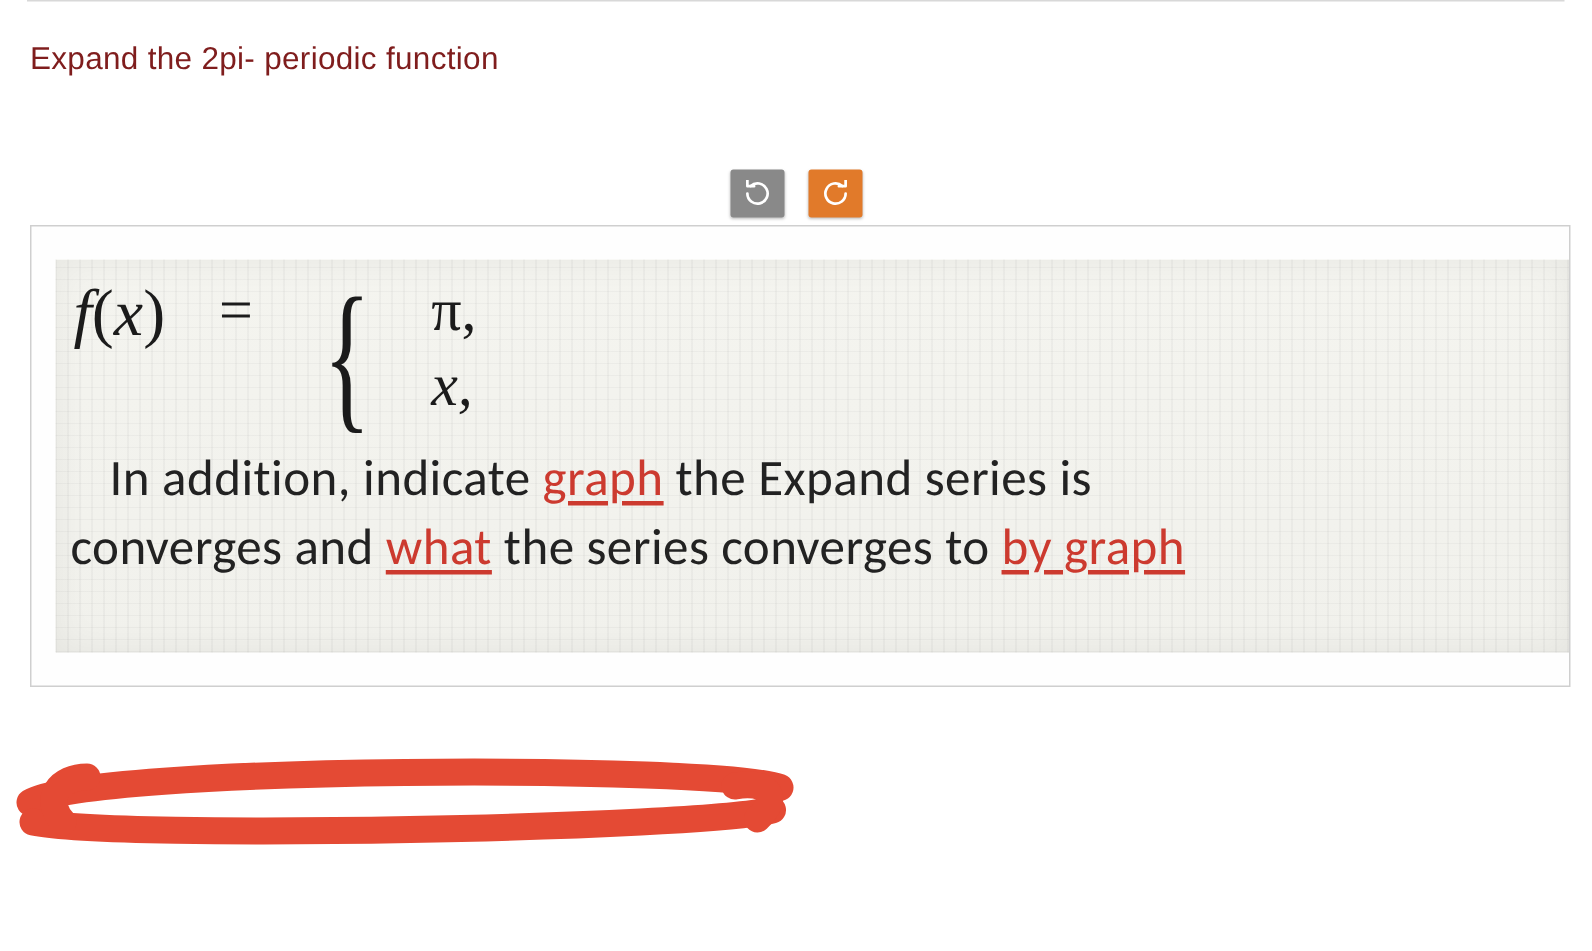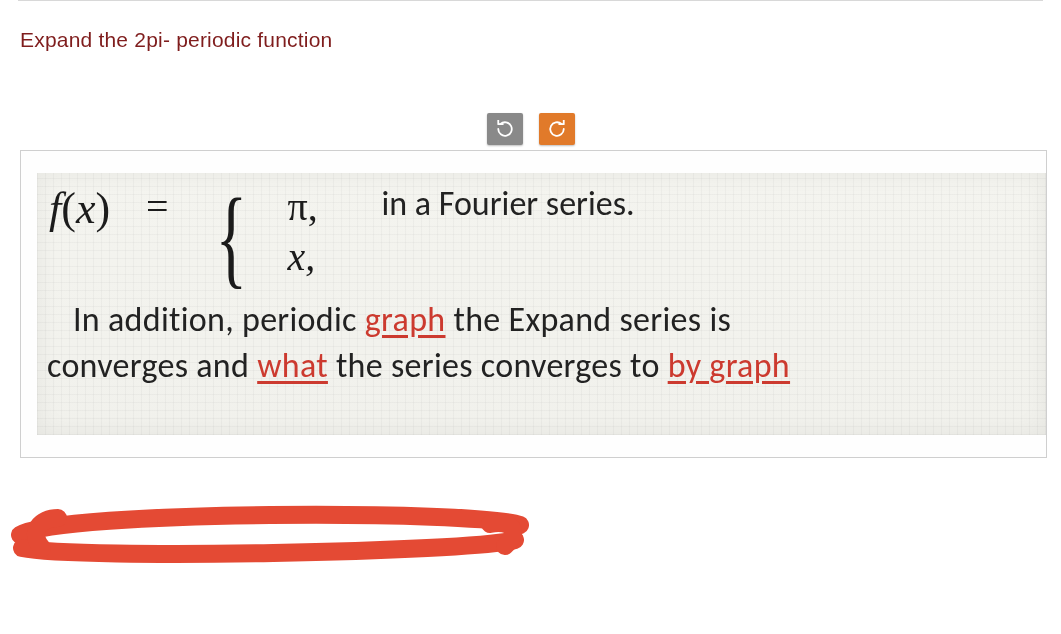--- a/index.html
+++ b/index.html
@@ -186,25 +186,24 @@
       <span class="eq">=</span>
       <span class="brace">{</span>
       <span class="cases">
         <span class="case-row">
           <span class="val pi">π,</span>
         </span>
         <span class="case-row">
           <span class="val">x,</span>
         </span>
       </span>
-      <span class="tail1"> in a Fourier series.</span>
     </div>
 
     <div class="line2">
-      <span>In addition, periodic </span><span class="uword">graph</span><span> the Expand series is</span>
+      <span>In addition, indicate </span><span class="uword">graph</span><span> the Expand series is</span>
     </div>
     <div class="line3">
       <span>converges and </span><span class="uword">what</span><span> the series converges to </span><span class="uword">by graph</span>
     </div>
 
   </div>
 </div>
 
 <svg class="scribble" viewBox="0 0 560 90">
   <g stroke="#e44a34" stroke-width="18" stroke-linecap="round" fill="none">

